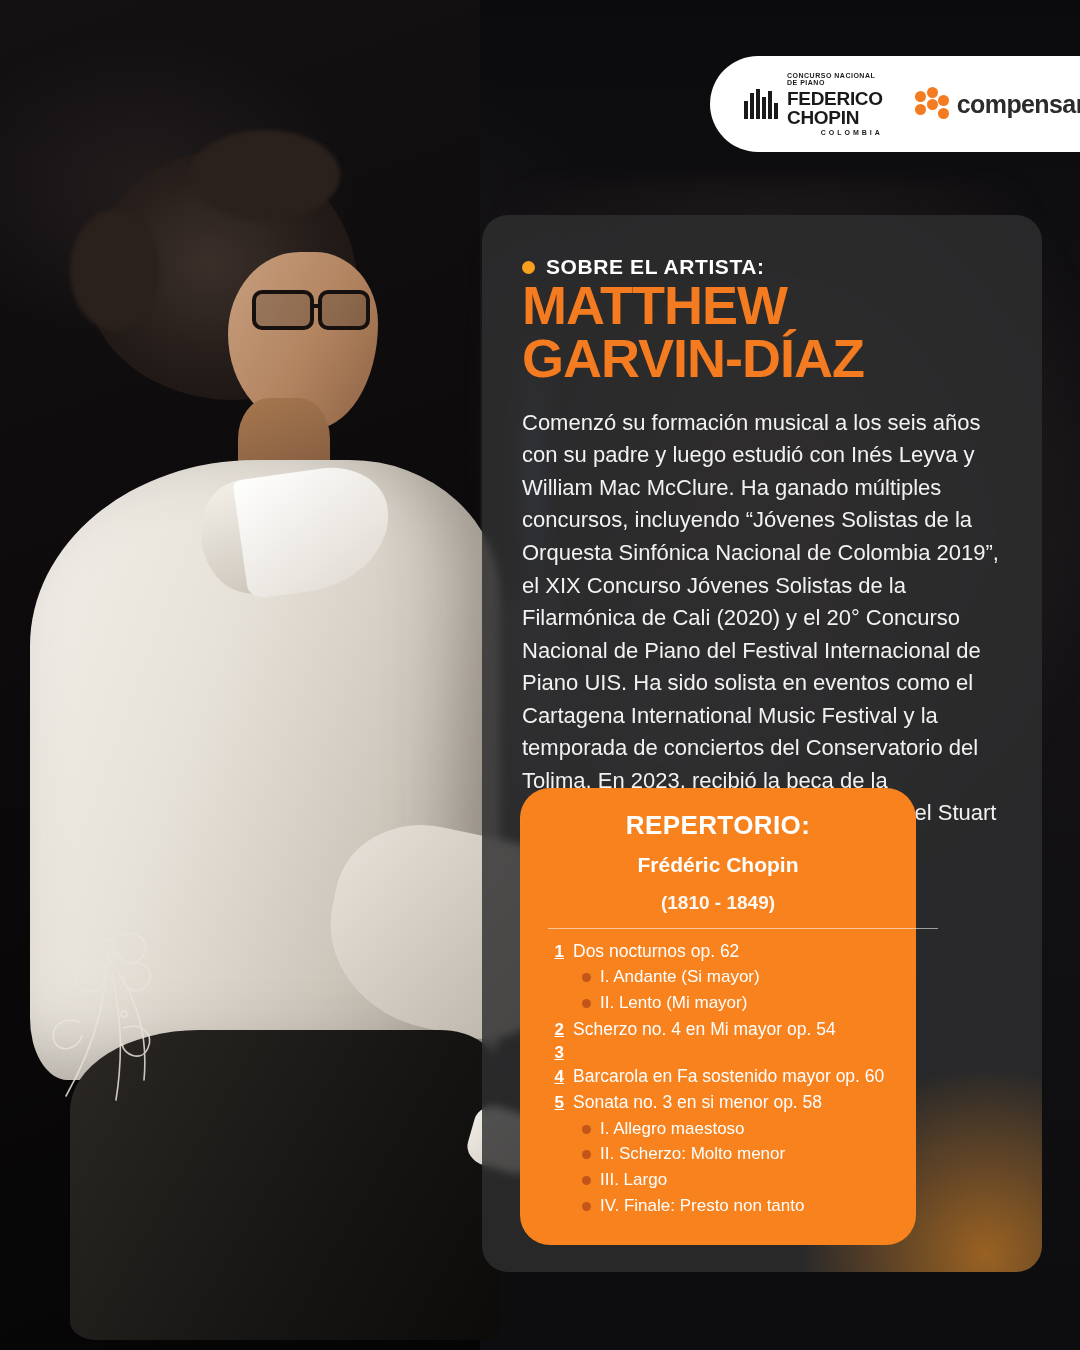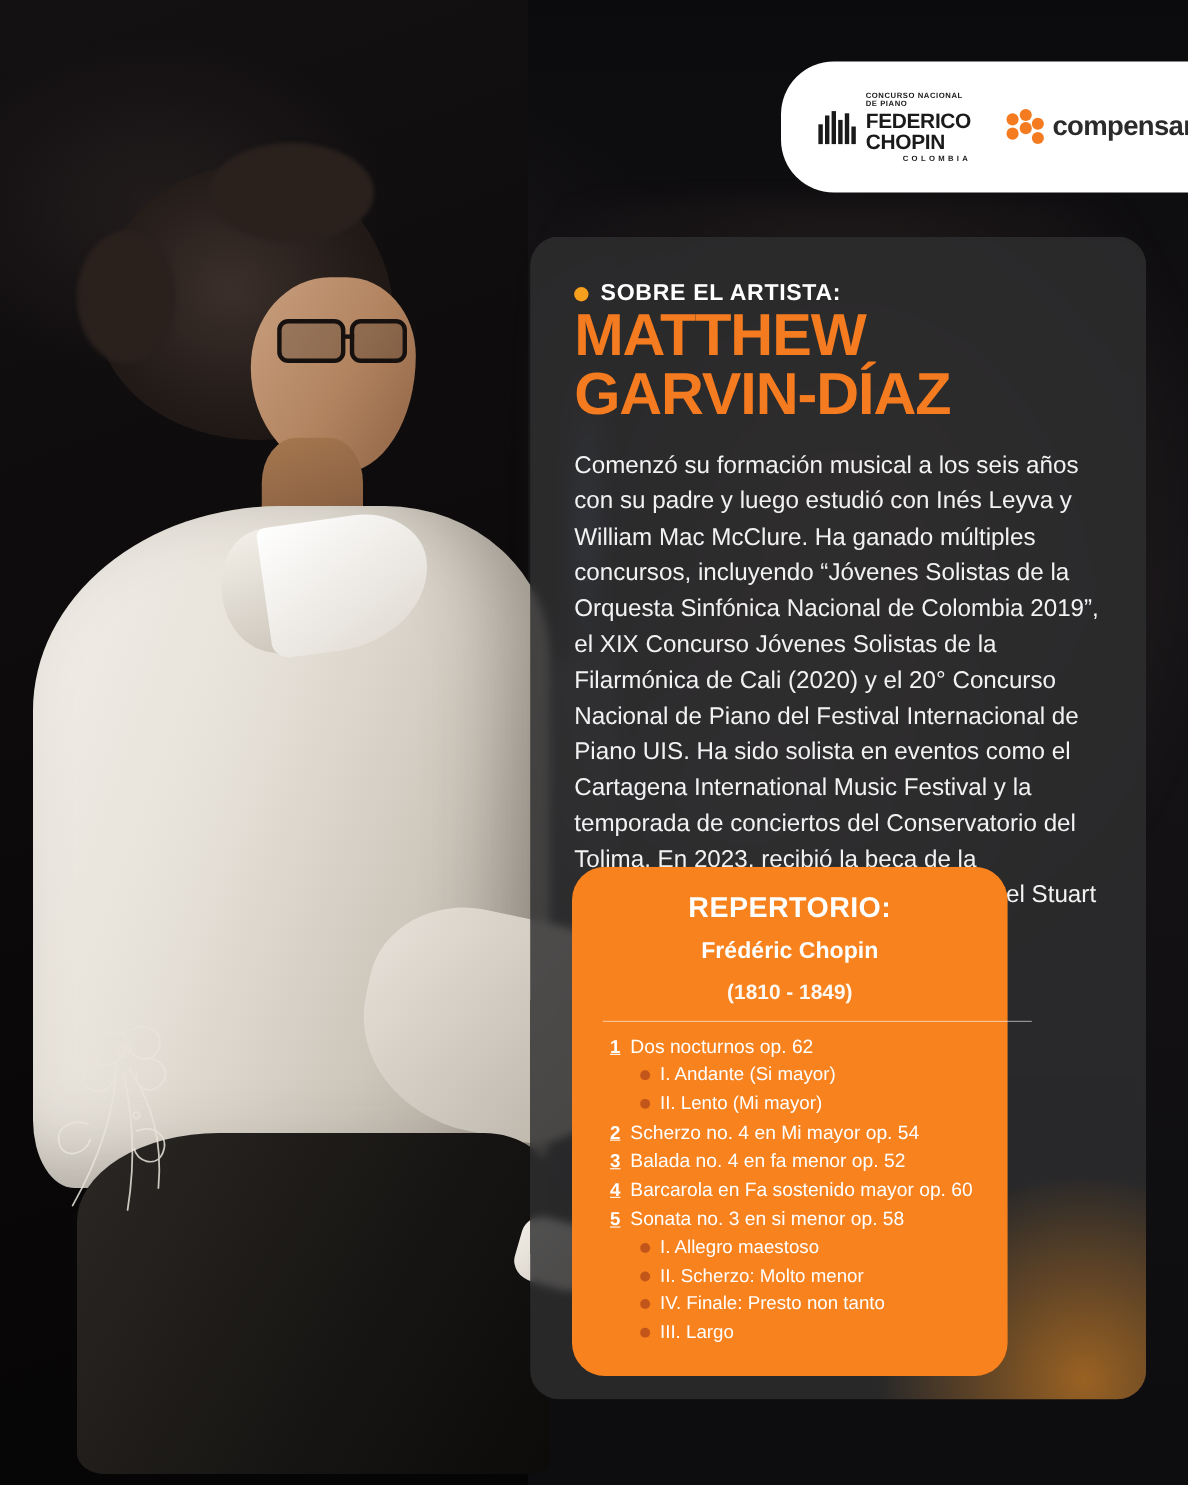--- a/index.html
+++ b/index.html
@@ -113,21 +113,21 @@
     border-radius: 30%;
     transform: rotate(16deg);
   }
 
   
   #flower-art { position: absolute; left: 20px; top: 900px; width: 170px; height: 230px; opacity: .85; }
 
   
   #logo-bar {
     position: absolute; right: 0; top: 56px;
-    height: 119px; width: 370px;
+    height: 96px; width: 370px;
     background: #ffffff;
     border-radius: 48px 0 0 48px;
     display: flex; align-items: center; gap: 16px;
     padding-left: 34px;
   }
   .chopin-mark { display: flex; align-items: center; gap: 9px; }
   .keys { display: flex; align-items: flex-end; gap: 2px; height: 30px; }
   .keys i { display: block; width: 4px; background: #1a1a1a; }
   .chopin-text { line-height: 1; }
   .chopin-top {
@@ -319,21 +319,20 @@
       </li>
       <li>
         <div class="rep-item">
           <span class="rep-num">2</span>
           <span class="rep-text">Scherzo no. 4 en Mi mayor op. 54</span>
         </div>
       </li>
       <li>
         <div class="rep-item">
           <span class="rep-num">3</span>
-          <span class="rep-text">Balada no. 4 en fa menor op. 52</span>
         </div>
       </li>
       <li>
         <div class="rep-item">
           <span class="rep-num">4</span>
           <span class="rep-text">Barcarola en Fa sostenido mayor op. 60</span>
         </div>
       </li>
       <li>
         <div class="rep-item">
@@ -344,22 +343,22 @@
           <li class="mv-item">
             <span class="mv-dot"></span>
             <span class="mv-text">I. Allegro maestoso</span>
           </li>
           <li class="mv-item">
             <span class="mv-dot"></span>
             <span class="mv-text">II. Scherzo: Molto menor</span>
           </li>
           <li class="mv-item">
             <span class="mv-dot"></span>
+            <span class="mv-text">III. Largo</span>
+          </li>
+          <li class="mv-item">
+            <span class="mv-dot"></span>
             <span class="mv-text">IV. Finale: Presto non tanto</span>
           </li>
-          <li class="mv-item">
-            <span class="mv-dot"></span>
-            <span class="mv-text">III. Largo</span>
-          </li>
         </ul>
       </li>
     </ul>
 </div>
 
 </body></html>

